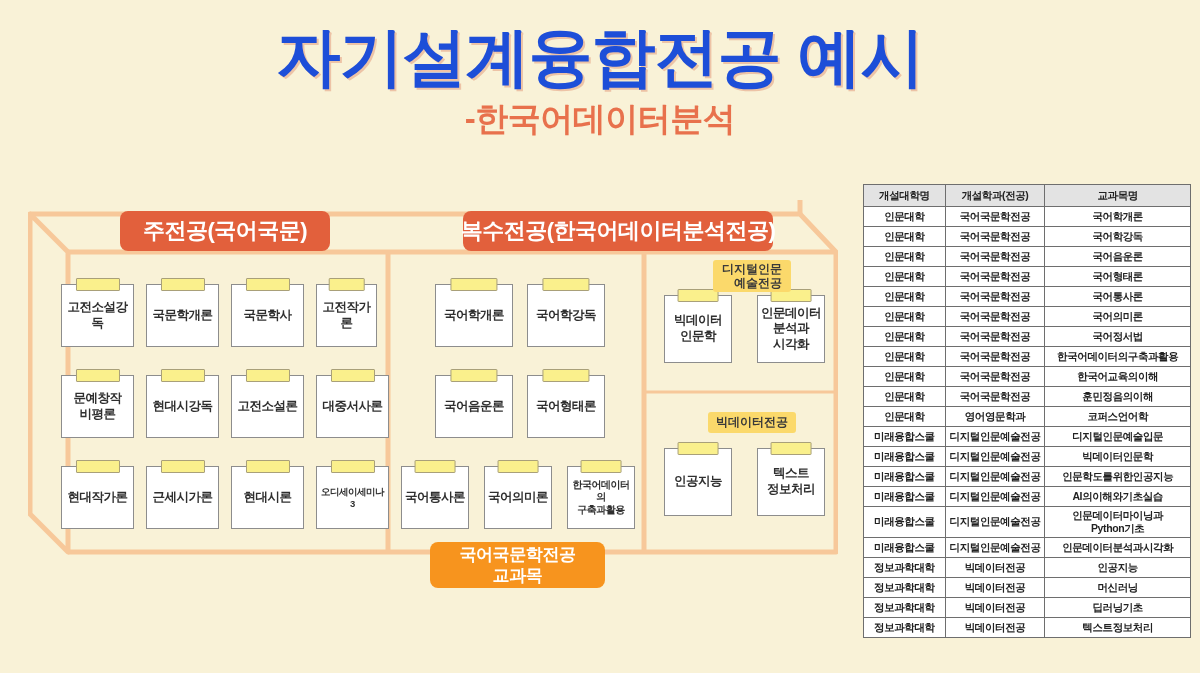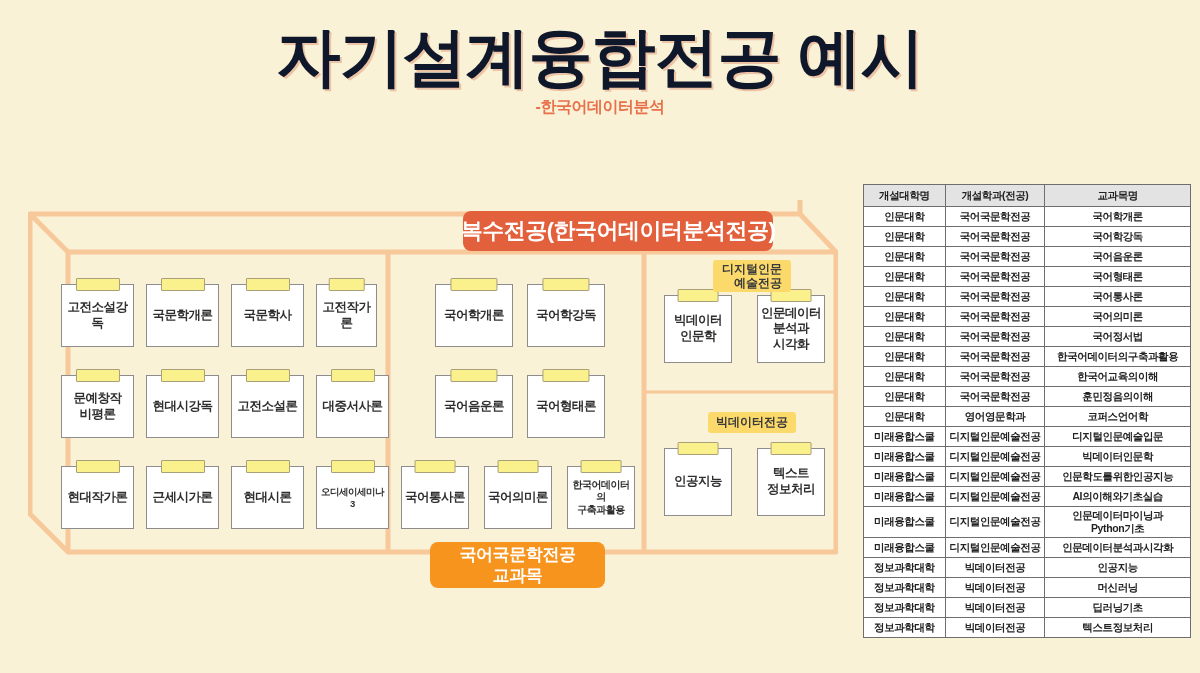--- a/index.html
+++ b/index.html
@@ -7,26 +7,26 @@
     width: 1200px; height: 673px;
     background: #f9f2d7;
     font-family: "Liberation Sans", "DejaVu Sans", sans-serif;
     overflow: hidden;
   }
   #root { position: relative; width: 1200px; height: 673px; }
 
   
   .title-wrap { position: absolute; left: 0; top: 24px; width: 1200px; text-align: center; }
   .title-main {
-    font-size: 64px; font-weight: 700; color: #0f172a;
+    font-size: 64px; font-weight: 700; color: #1d4ed8;
     letter-spacing: -1px; line-height: 1.05;
     text-shadow: 2px 2px 0 rgba(215,110,75,.35);
   }
   .title-sub {
-    margin-top: 6px; font-size: 16px; font-weight: 700; color: #e8714c;
+    margin-top: 6px; font-size: 33px; font-weight: 700; color: #e8714c;
     letter-spacing: -0.5px;
   }
 
   
   .frame { position: absolute; left: 28px; top: 200px; width: 810px; height: 390px; }
   .frame svg { position: absolute; left: 0; top: 0; }
 
   
   .sect-header {
     position: absolute; background: #e2603c; color: #fff;
@@ -113,20 +113,21 @@
 
         <path d="M360,52 L360,352"></path>
 
         <path d="M616,52 L616,352"></path>
 
         <path d="M616,192 L808,192" stroke-width="3"></path>
       </g>
     </svg>
   </div>
 
+  <div class="sect-header" id="hdr-main">주전공(국어국문)</div>
   <div class="sect-header" id="hdr-double">복수전공(한국어데이터분석전공)</div>
 
   <div class="sub-label" id="sub-digital">디지털인문<br>예술전공</div>
   <div class="sub-label" id="sub-bigdata">빅데이터전공</div>
 
   <div class="foot-label" id="foot-korean">국어국문학전공<br>교과목</div>
 
   <div id="cards-layer">
       <div class="card" style="left: 61px; top: 284px; width: 73px; height: 63px;">
         <span class="tab"></span>

